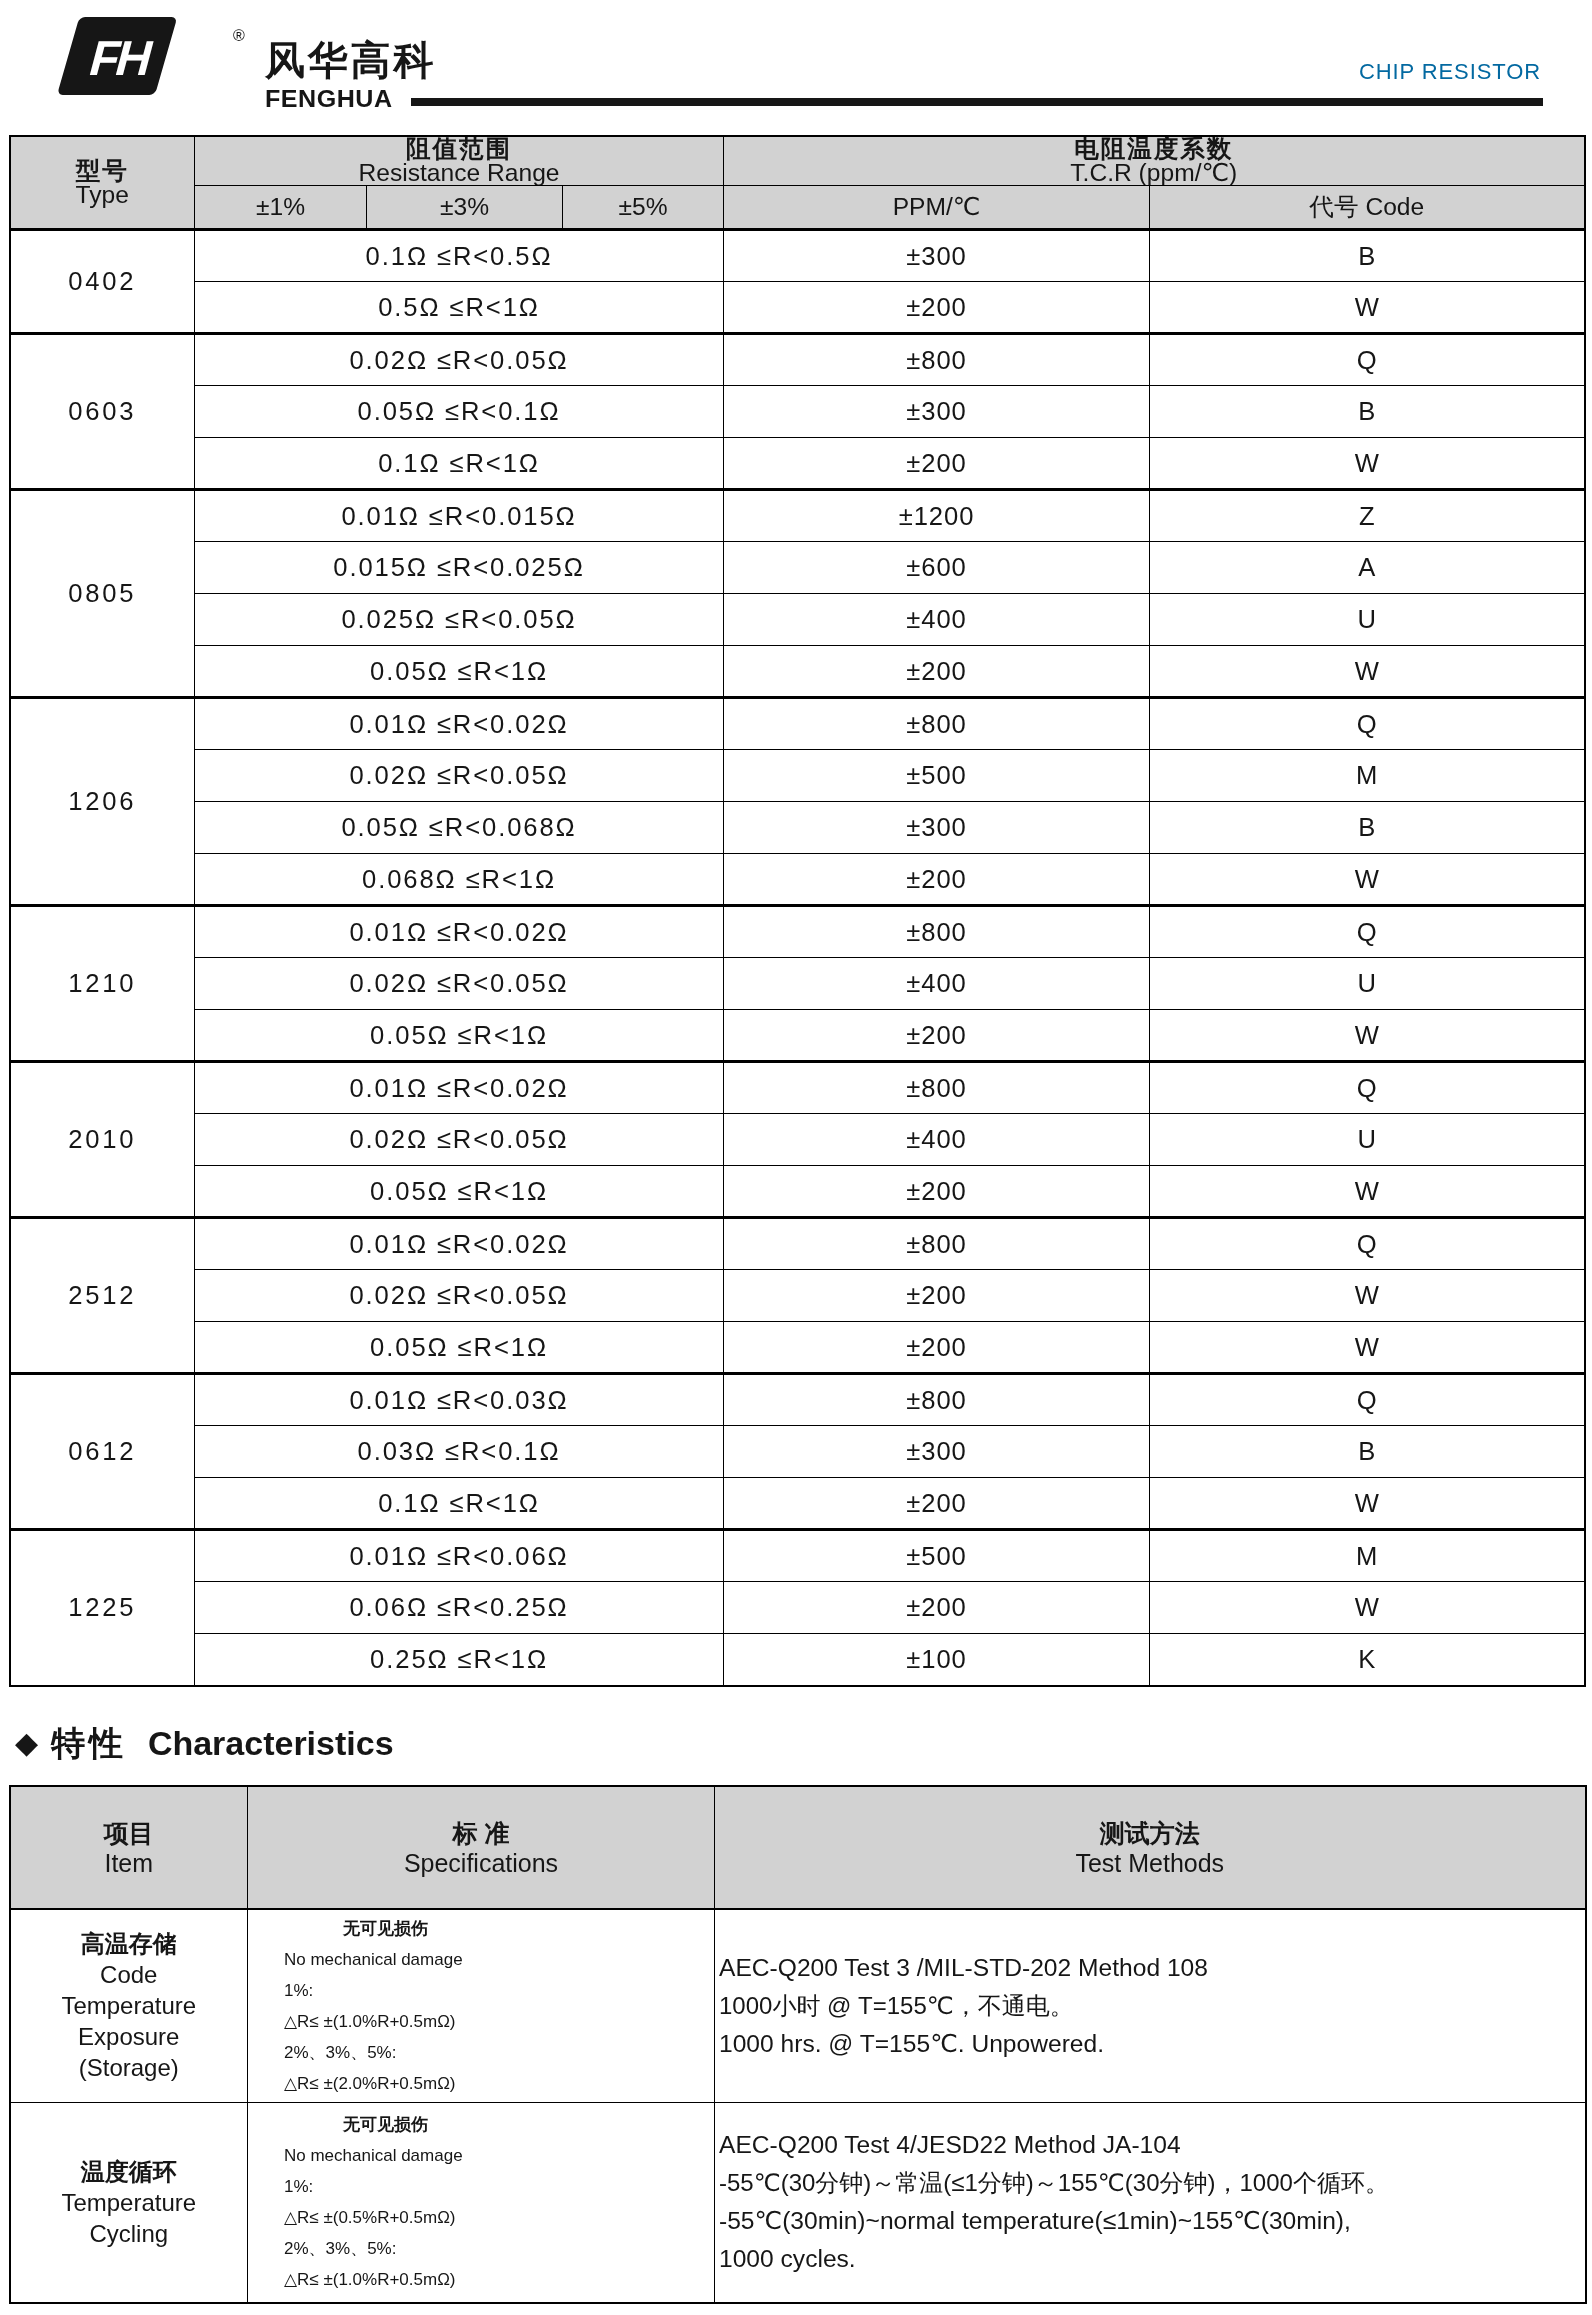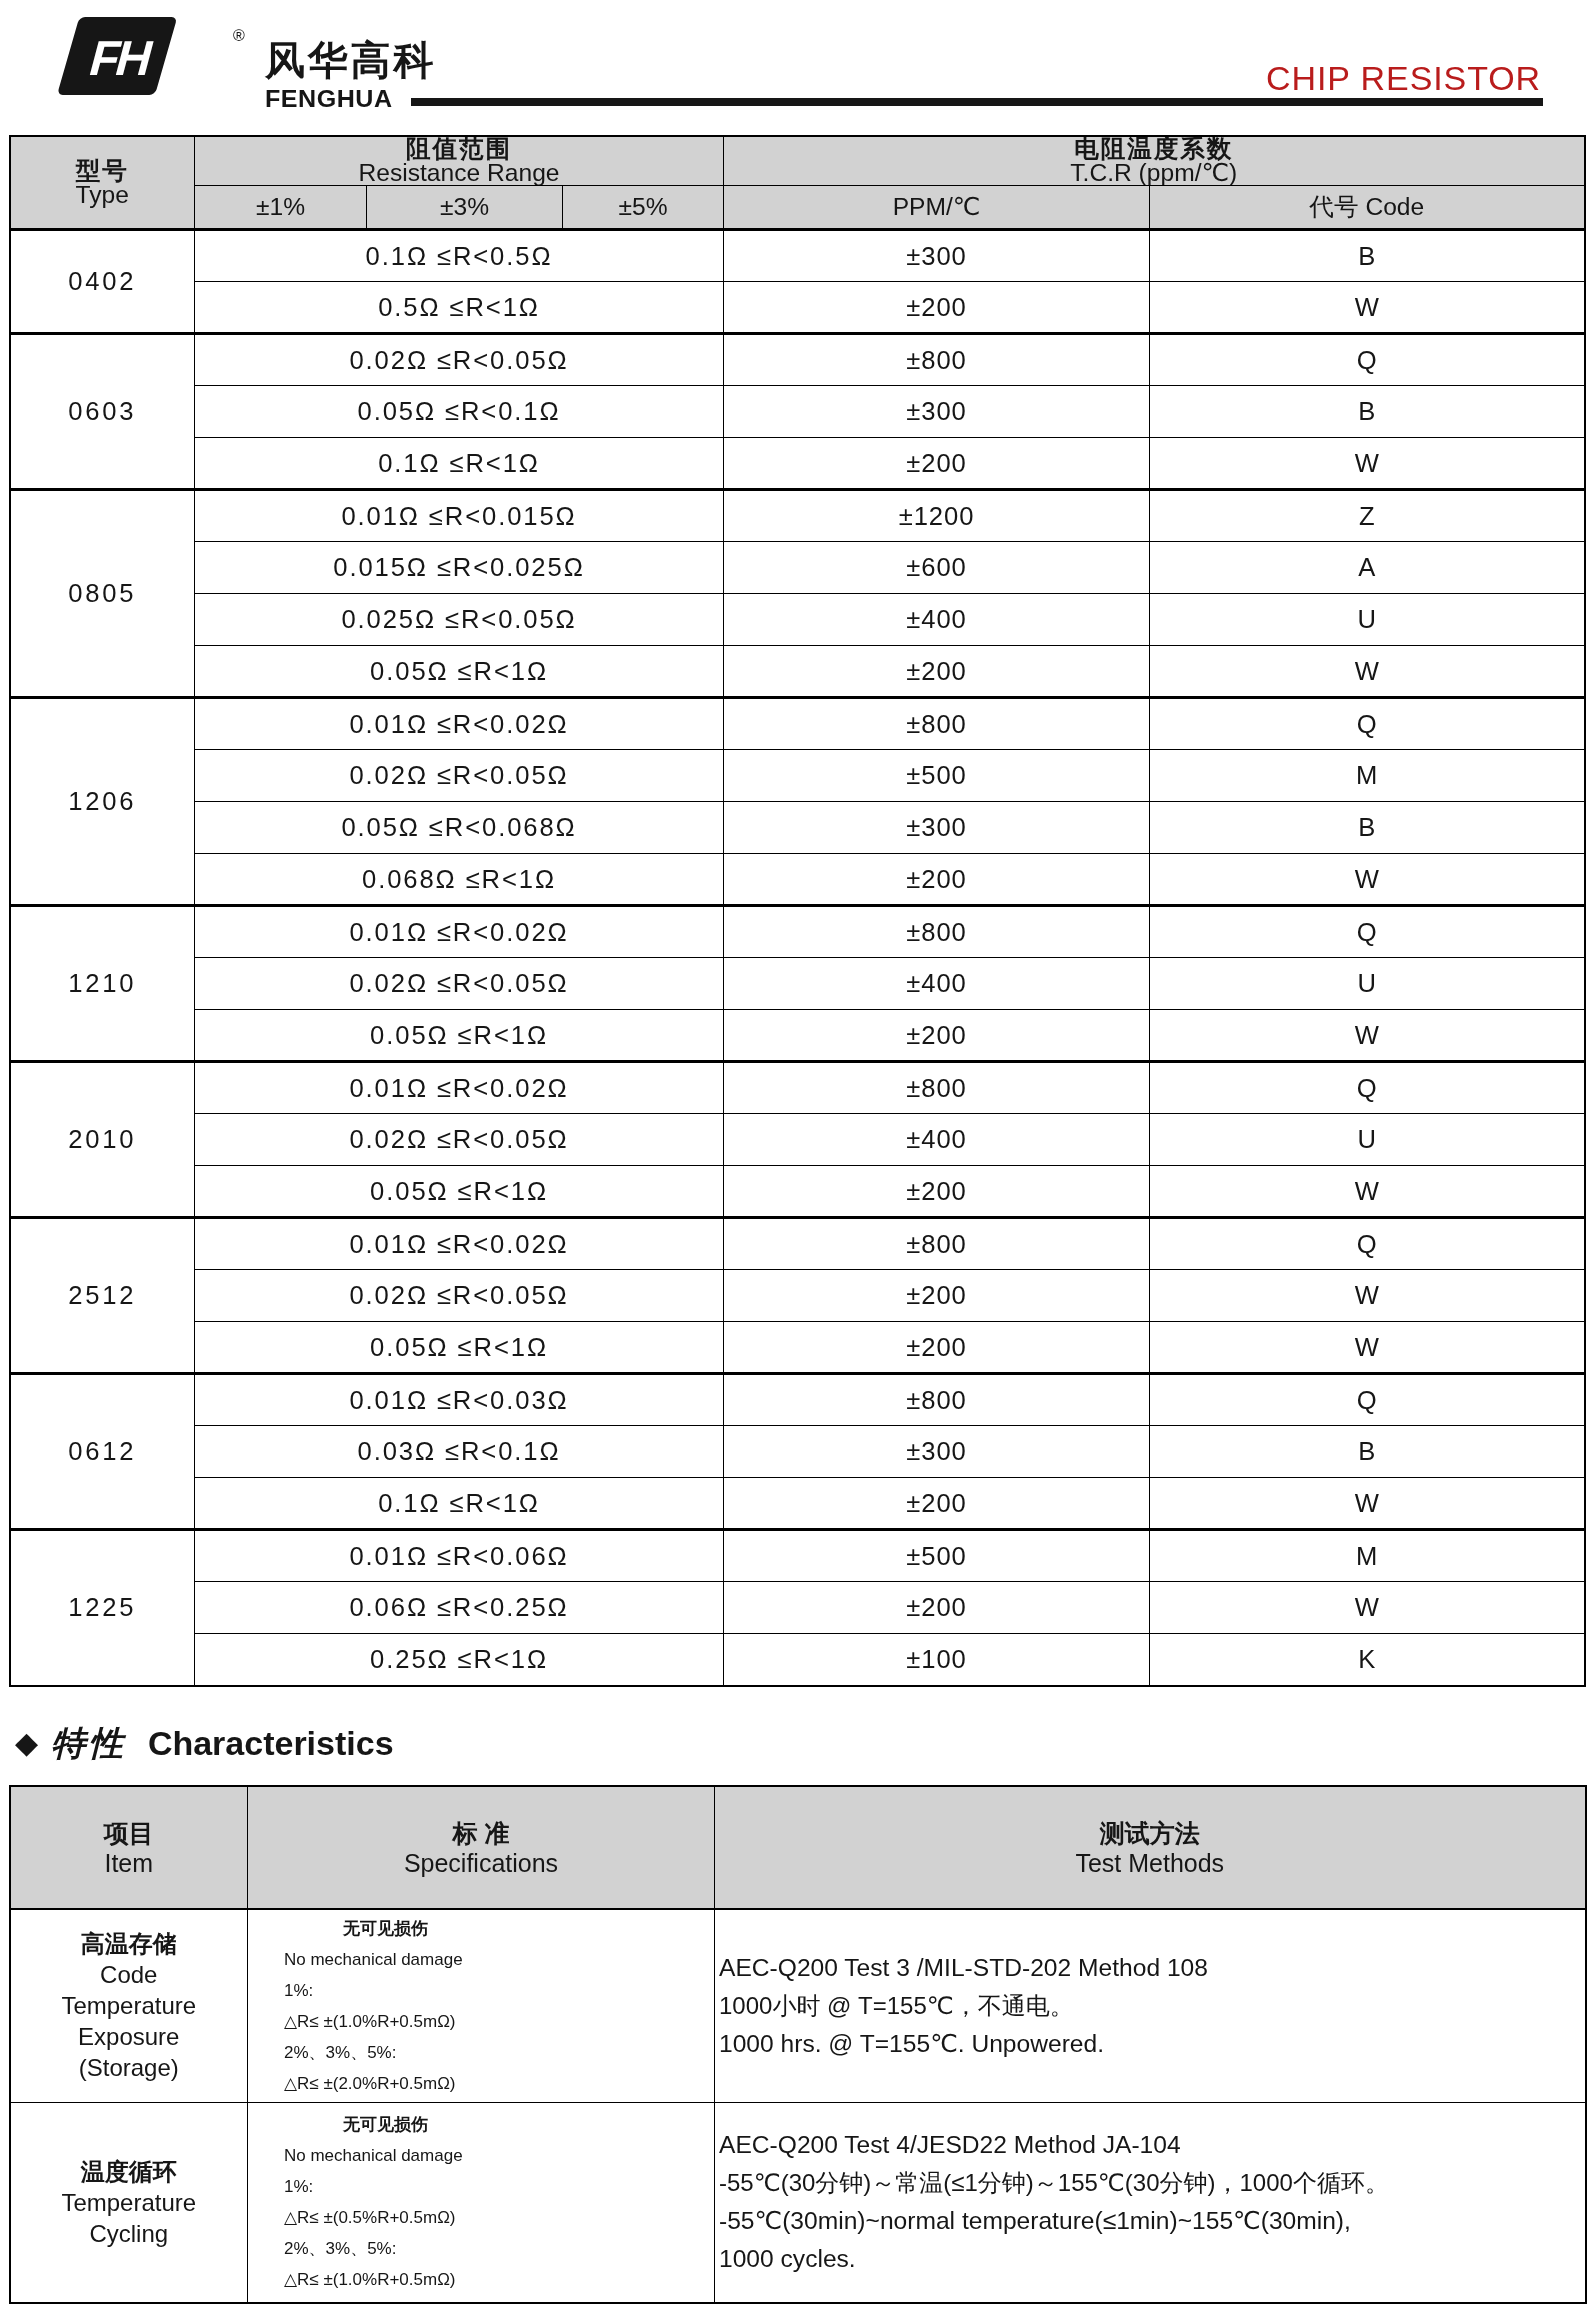--- a/index.html
+++ b/index.html
@@ -13,21 +13,21 @@
   .mark-shape{position:absolute;left:0;top:0;width:98px;height:78px;background:#161616;
               transform:skewX(-16deg);transform-origin:bottom left;border-radius:5.7px;}
   .mark-fh{position:absolute;left:13.2px;top:5.7px;width:98px;text-align:center;color:#fff;
            font-weight:bold;font-style:italic;font-size:49px;letter-spacing:-3.8px;
            transform:skewX(-4deg);line-height:70px;}
   .reg{position:absolute;left:176px;top:9.5px;font-size:16px;color:#161616;}
   .brand{position:absolute;left:208px;top:23px;line-height:1;}
   .brand-cn{font-size:40px;font-weight:bold;letter-spacing:2.8px;white-space:nowrap;}
   .brand-en{margin-top:6.6px;font-size:24.6px;font-weight:bold;letter-spacing:0.5px;
             transform:scaleX(1.02);transform-origin:left;white-space:nowrap;}
-  .doc-title{position:absolute;right:52px;top:59px;font-size:34px;letter-spacing:0.9px;color:#b91c1c;}
+  .doc-title{position:absolute;right:52px;top:59px;font-size:22px;letter-spacing:0.9px;color:#0369a1;}
   .hdr-rule{position:absolute;left:411px;top:98px;width:1132px;height:7.6px;background:#161616;}
 
   
   table{border-collapse:collapse;table-layout:fixed;background:#fff;}
   th,td{border:1.9px solid #000;vertical-align:middle;text-align:center;padding:0;
         overflow:hidden;}
   thead th{background:#d2d2d2;font-weight:normal;}
   .cn{font-weight:600;}
 
   
@@ -42,21 +42,21 @@
   .tcr tbody tr.grp td{border-top:3.8px solid #000;}
   .c-type{font-size:26.5px;letter-spacing:2.8px;}
   .c-range{letter-spacing:1.9px;}
   .c-ppm{letter-spacing:0.9px;font-size:24.6px;}
   .c-code{font-size:25.6px;}
 
   
   .sec-title{position:absolute;left:15px;top:1722px;font-size:34px;line-height:42px;
              display:flex;align-items:center;white-space:nowrap;}
   .sec-title .diamond{font-size:30px;margin-right:13.2px;}
-  .sec-title .t-cn{font-weight:700;letter-spacing:3.8px;font-style:italic;}
+  .sec-title .t-cn{font-weight:700;letter-spacing:3.8px;}
   .sec-title .t-en{margin-left:21px;font-weight:700;}
 
   .char{position:absolute;left:8.5px;top:1785px;width:1576px;border:2.8px solid #000;}
   .char thead tr{height:123px;}
   .char thead th{font-size:25px;line-height:30px;border-bottom:2.8px solid #000;}
   .char tbody tr.r0{height:193px;}
   .char tbody tr.r1{height:201px;}
   .char td.item{font-size:24px;line-height:31px;}
   .char td.spec{text-align:left;padding-left:36px;font-size:17px;line-height:31px;}
   .char td.spec .h0{margin-left:59px;}

